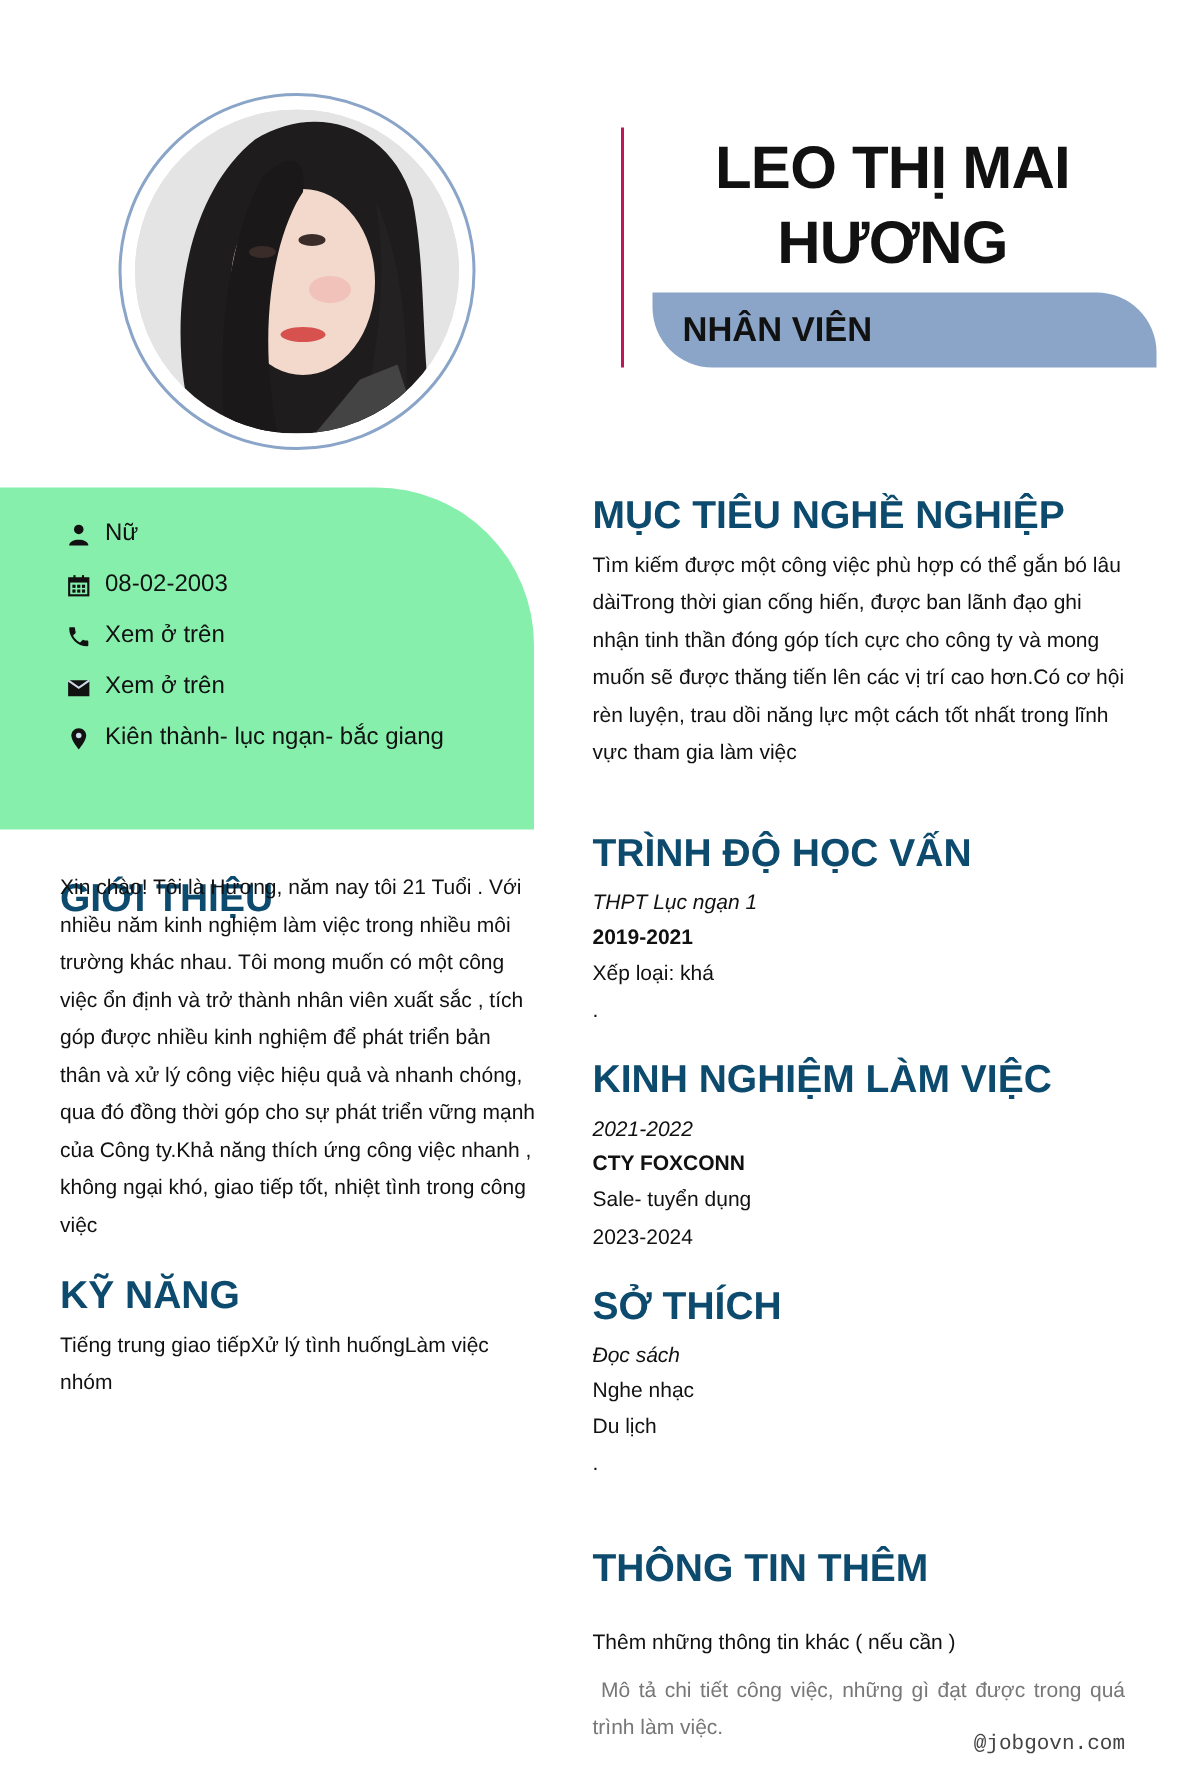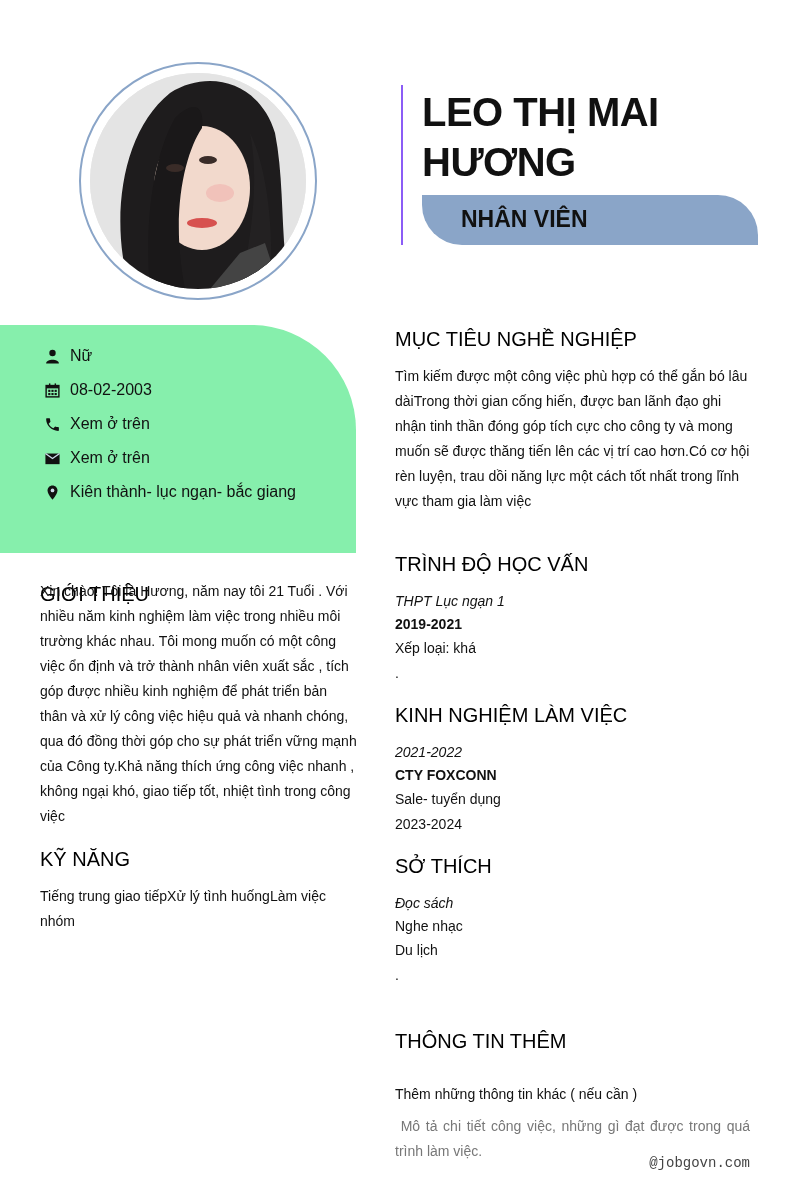--- a/index.html
+++ b/index.html
@@ -13,45 +13,45 @@
     position: absolute; left: 79px; top: 62px; width: 238px; height: 238px;
     border-radius: 50%; border: 2px solid #8aa5c8; background: #fff;
   }
   .avatar {
     position: absolute; left: 9px; top: 9px; width: 216px; height: 216px; border-radius: 50%;
     overflow: hidden; background: #e6e6e6;
   }
   .avatar svg { width: 100%; height: 100%; display: block; }
 
   
-  .header { position: absolute; left: 401px; top: 85px; width: 360px; height: 160px; border-left: 2px solid #8b5cf6; }
+  .header { position: absolute; left: 414px; top: 85px; width: 360px; height: 160px; border-left: 2px solid #be185d; text-align: center; }
   .name {
     position: absolute; left: 19px; top: 2px; width: 320px;
     font-size: 40px; font-weight: bold; line-height: 50px; color: #111; letter-spacing: -0.5px;
   }
   .position-pill {
     position: absolute; left: 19px; top: 110px; width: 336px; height: 50px;
     background: #8aa5c8; border-radius: 0 40px 0 40px;
   }
   .position-pill span {
-    position: absolute; left: 20px; top: 11px; font-size: 23px; font-weight: bold; color: #111; margin-left: 19px;
+    position: absolute; left: 20px; top: 11px; font-size: 23px; font-weight: bold; color: #111;
   }
 
   
   .contact-panel {
     position: absolute; left: 0; top: 325px; width: 356px; height: 228px;
     background: #86efac; border-radius: 0 105px 0 0;
   }
   .contact-row { position: absolute; left: 44px; height: 22px; display: flex; align-items: center; }
   .contact-row .icon { width: 17px; height: 17px; margin-right: 9px; display: flex; align-items: center; justify-content: center; }
   .contact-row .icon svg { width: 17px; height: 17px; display: block; }
   .contact-row .txt { font-size: 16px; color: #111; }
 
   
-  .section-title { position: absolute; font-size: 20px; font-weight: normal; color: #000000; }
+  .section-title { position: absolute; font-size: 26px; font-weight: bold; color: #0c4a6e; }
   .para { position: absolute; font-size: 14px; line-height: 25px; color: #111; }
   .line { position: absolute; font-size: 14px; line-height: 24px; color: #111; white-space: nowrap; }
   .italic { font-style: italic; }
   .bold { font-weight: bold; }
   .grey { color: #777; }
   .justify { text-align: justify; }
   .footer { position: absolute; right: 40px; top: 1155px; font-family: "Liberation Mono", "DejaVu Sans Mono", monospace; font-size: 14px; color: #444; }
 </style>
 </head>
 <body>

